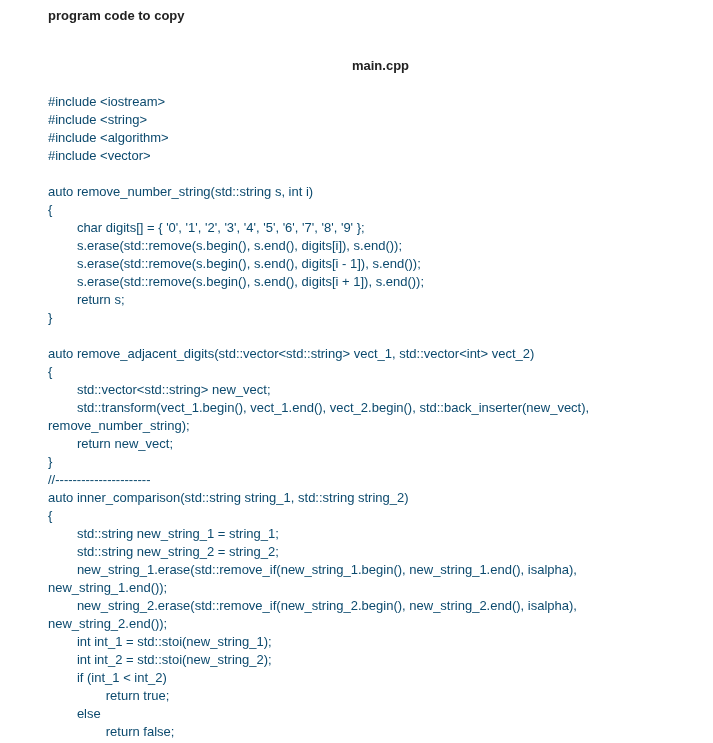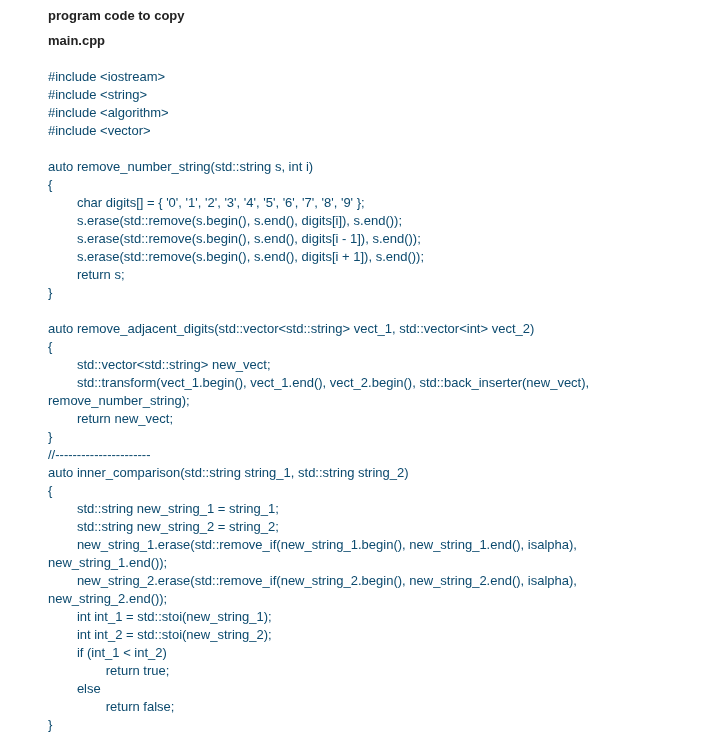--- a/index.html
+++ b/index.html
@@ -13,27 +13,28 @@
     color: #333;
   }
   .page {
     padding: 8px 0 0 48px;
     box-sizing: border-box;
   }
   .heading {
     font-weight: bold;
     color: #222;
     font-size: 13px;
-    margin-bottom: 10px;
+    margin-bottom: 35px;
   }
   .filename {
     font-weight: bold;
     color: #222;
     font-size: 13px;
     margin-bottom: 20px;
+    text-align: center;
   }
   .code {
     font-family: Arial, Helvetica, sans-serif;
     font-size: 13px;
     line-height: 18px;
     white-space: pre;
     color: #0c4a6e;
   }
 </style>
 </head>

